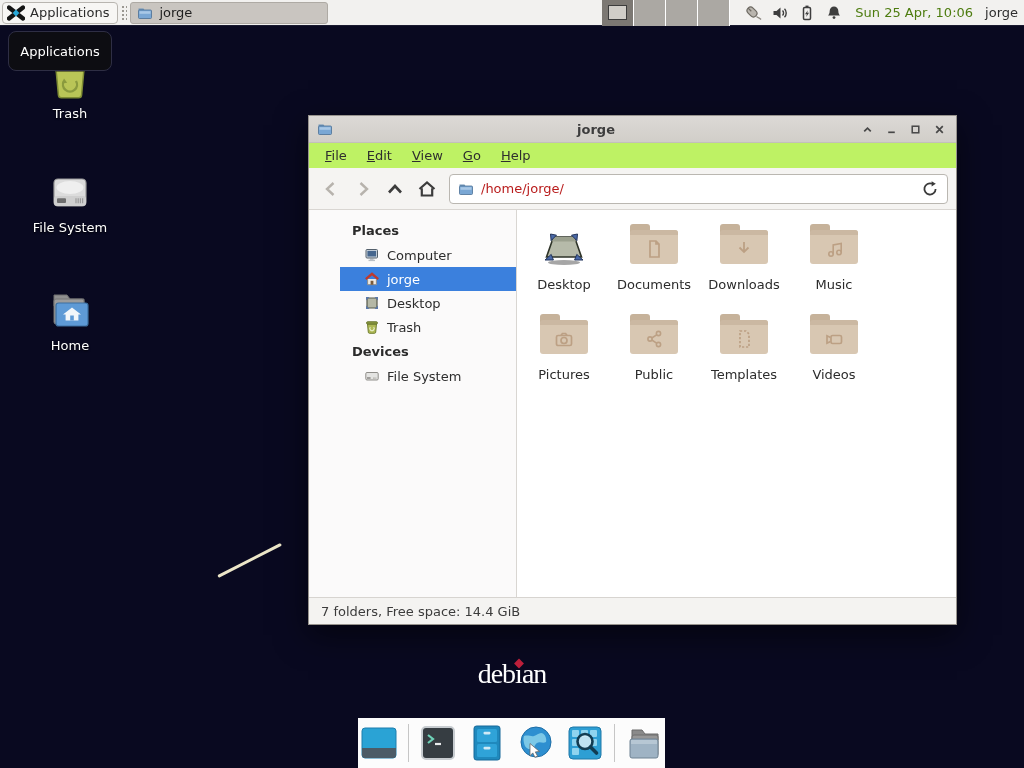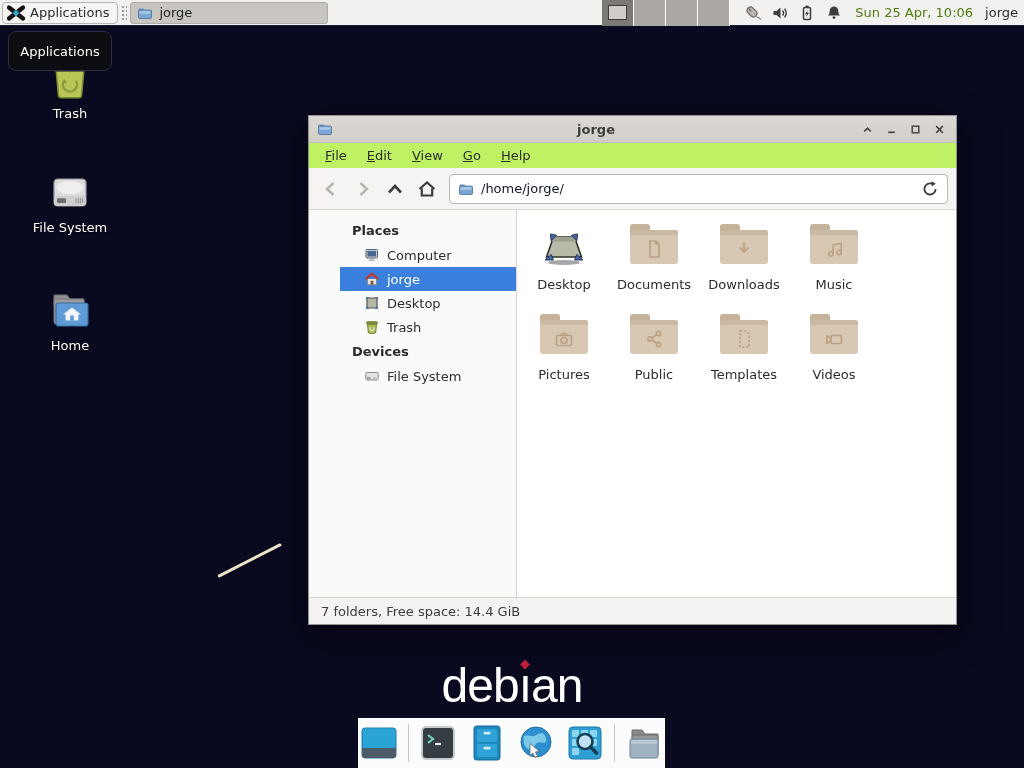--- a/index.html
+++ b/index.html
@@ -59,21 +59,21 @@
   .menubar { height:25px; display:flex; align-items:center; padding:0 8px; gap:4px; background:#bef264; }
   .menu-item { padding:2px 8px; color:#2e2e2e; }
 
   .toolbar { height:42px; display:flex; align-items:center; padding:0 8px; gap:4px; border-bottom:1px solid #d9d6d2; }
   .navbtn { width:28px; height:28px; display:flex; align-items:center; justify-content:center; color:#3c3c3c; }
   .navbtn.disabled { color:#b7b3ad; }
   .navbtn svg { width:22px; height:22px; }
   .pathbar { flex:1; height:30px; margin-left:4px; background:#fff; border:1px solid #bab7b1; border-radius:4px;
              display:flex; align-items:center; padding:0 8px; gap:7px; }
   .pathbar .ic { width:16px; height:16px; }
-  .pathtext { color:#0f172a; }
+  .pathtext { color:#b91c1c; }
   .reload { margin-left:auto; width:18px; height:18px; color:#3a3a3a; }
 
   .winbody { flex:1; display:flex; min-height:0; }
   .sidebar { width:208px; background:#fbfafa; border-right:1px solid #d9d6d2; padding-top:8px;padding-left:31px; }
   .sb-header { font-weight:bold; color:#2b2b2b; padding:5px 12px; }
   .sb-item { display:flex; align-items:center; gap:7px; padding:4px 6px 4px 24px; color:#2d2d2d; }
   .sb-item .ic { width:16px; height:16px; flex:none; }
   .sb-item.selected { background:#3b80dd; color:#fff; }
 
   .mainarea { flex:1; background:#fff; padding:12px 0 0 2px; display:flex; flex-wrap:wrap; align-content:flex-start; }
@@ -83,21 +83,21 @@
   .folder48::before { content:""; position:absolute; left:0; top:-6px; width:20px; height:8px; background:#c6b29a; border-radius:3px 3px 0 0; }
   .folder48::after { content:""; position:absolute; left:0; top:0; width:100%; height:5px; background:#cbb8a2; border-radius:3px 3px 0 0; }
   .folder48 .emblem { position:absolute; left:12px; top:7px; width:24px; height:24px; z-index:2; }
   .flabel { margin-top:7px; color:#2c2c2c; }
 
   .statusbar { height:27px; background:#f4f3f1; border-top:1px solid #d7d4d0; display:flex; align-items:center;
                padding:0 12px; color:#3c3c3c; }
 
   
   .debian { position:absolute; left:0; top:658px; width:1024px; display:flex; justify-content:center; z-index:5; }
-  .debian .word { font-family:Liberation Sans, sans-serif; font-size:48px; color:#fff; letter-spacing:-1px; }
+  .debian .word { font-family:Liberation Serif, serif; font-size:28px; color:#fff; letter-spacing:-1px; }
   .debian .di { position:relative; }
   .debian .dot { position:absolute; left:50%; top:2px; width:7px; height:7px; transform:translateX(-50%) rotate(45deg); }
 
   
   .dock { position:absolute; left:358px; top:718px; width:307px; height:50px; background:#fcfcfc;
           display:flex; align-items:center; justify-content:center; gap:9px; z-index:30; }
   .ditem { width:40px; height:40px; }
   .dsep { width:1px; height:38px; background:#c6c6c6; }
 </style>
 </head>

